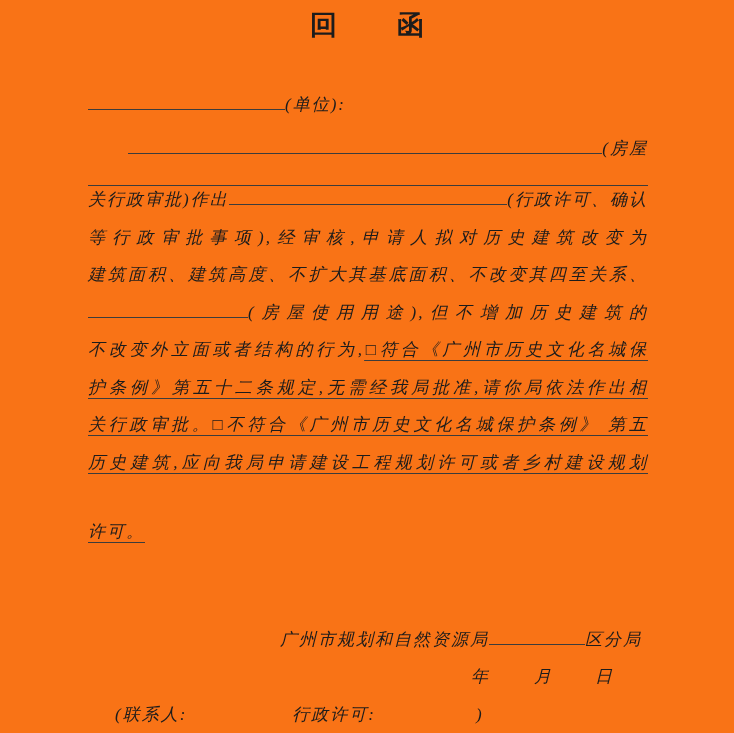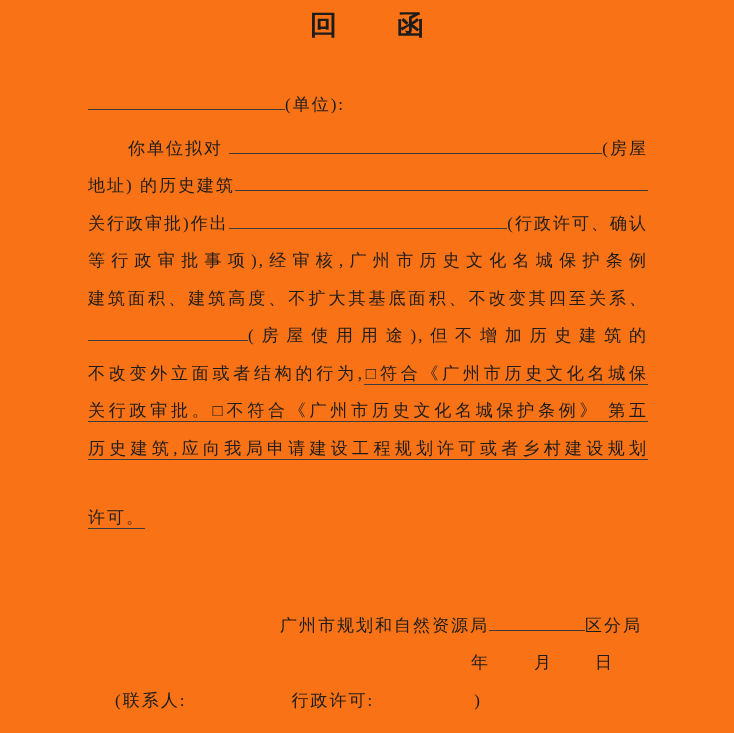--- a/index.html
+++ b/index.html
@@ -23,20 +23,21 @@
     line-height: 38px;
     font-weight: bold;
     letter-spacing: 2px;
     white-space: pre;
   }
 
   .line {
     font-size: 17px;
     line-height: 37.5px;
     letter-spacing: 2px;
+    font-style: italic;
   }
   .line.flex { display: flex; align-items: baseline; }
   .line.just {
     display: block;
     text-align: justify;
     text-align-last: justify;
     text-justify: inter-character;
   }
 
   .seg { white-space: pre; }
@@ -71,40 +72,39 @@
 
 <div class="page">
   <h1 class="title">回　　函</h1>
   <div>
       <div class="line flex" style="margin-top: 42px;">
         <span class="blank" style="width: 197px;"></span>
         <span class="seg">(单位):</span>
       </div>
       <div class="line flex" style="margin-top: 6px;">
         <span class="spacer" style="width: 40px;"></span>
-        <span class="seg">你单位拟对 </span>
         <span class="blank" style="flex: 1 1 auto;"></span>
         <span class="seg">(房屋</span>
       </div>
       <div class="line flex">
-        <span class="seg">地址) 的历史建筑</span>
         <span class="blank" style="flex: 1 1 auto;"></span>
       </div>
       <div class="line flex">
         <span class="seg">关行政审批)作出</span>
         <span class="blank" style="flex: 1 1 auto;"></span>
         <span class="seg">(行政许可、确认</span>
       </div>
-      <div class="line just"><span class="seg">等行政审批事项),经审核,广州市历史文化名城保护条例</span></div>
+      <div class="line just"><span class="seg">等行政审批事项),经审核,申请人拟对历史建筑改变为</span></div>
       <div class="line just"><span class="seg">建筑面积、建筑高度、不扩大其基底面积、不改变其四至关系、</span></div>
       <div class="line flex">
         <span class="blank" style="width: 160px;"></span>
         <span class="jfill">(房屋使用用途),但不增加历史建筑的</span>
       </div>
       <div class="line just"><span class="seg">不改变外立面或者结构的行为,</span><span class="seg u">□符合《广州市历史文化名城保</span></div>
+      <div class="line just"><span class="seg u">护条例》第五十二条规定,无需经我局批准,请你局依法作出相</span></div>
       <div class="line just"><span class="seg u">关行政审批。□不符合《广州市历史文化名城保护条例》 第五</span></div>
       <div class="line just"><span class="seg u">历史建筑,应向我局申请建设工程规划许可或者乡村建设规划</span></div>
       <div class="line flex">
         <span class="seg u">许可。</span>
       </div>
       <div class="line flex" style="margin-top: 70px; justify-content: space-between;">
         <span class="spacer" style="flex: 1 1 auto;"></span>
         <span class="seg">广州市规划和自然资源局</span>
         <span class="blank" style="width: 96px;"></span>
         <span class="seg">区分局</span>

